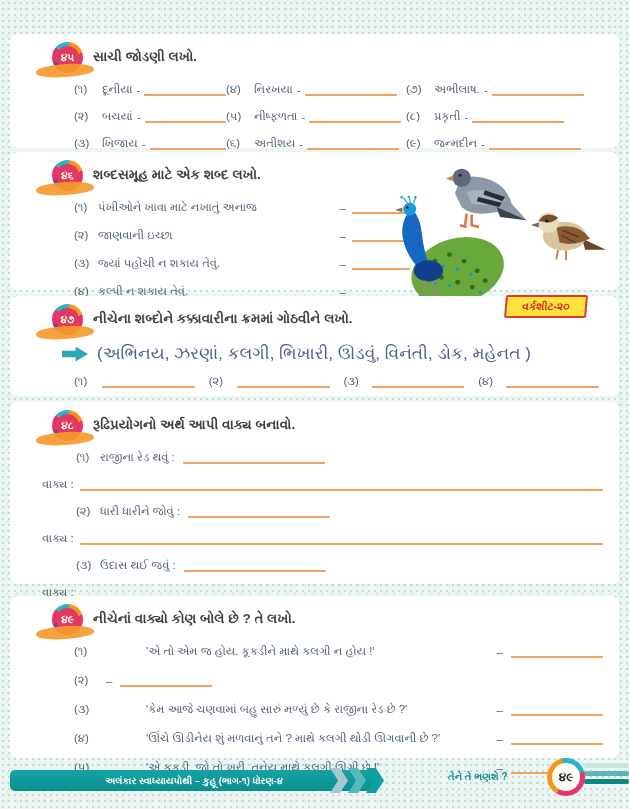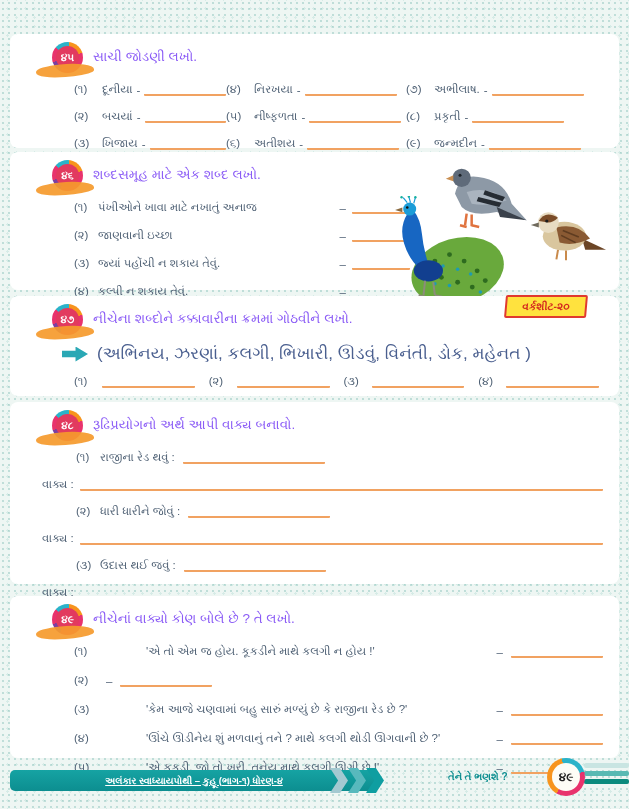--- a/index.html
+++ b/index.html
@@ -15,21 +15,21 @@
   }
   .sec{position:absolute;left:10px;right:10px;background:#fff;border-radius:8px;}
   .sec-header{display:flex;align-items:center;gap:10px;margin:6px 0 8px 42px;position:relative;height:34px;}
   .qbadge{width:31px;height:31px;border-radius:50%;flex:0 0 31px;
     background:conic-gradient(from -50deg,#2bb3c9 0 16%,#f7941d 16% 34%,#e8336d 34% 72%,#7b3fa0 72% 84%,#e8336d 84% 100%);
     display:flex;align-items:center;justify-content:center;position:relative;z-index:1;}
   .qbadge .inner{width:23px;height:23px;border-radius:50%;background:#e23a5f;color:#fff;
     font-weight:bold;font-size:10.5px;display:flex;align-items:center;justify-content:center;}
   .swoosh{position:absolute;left:-16px;top:22px;width:58px;height:13px;background:#f59a2d;
     border-radius:60% 80% 50% 70%;transform:rotate(-5deg);z-index:0;opacity:.92;}
-  .sec-title{color:#8b5cf6;font-weight:normal;font-size:13.5px;z-index:1;}
+  .sec-title{color:#404040;font-weight:bold;font-size:13.5px;z-index:1;}
   .txt{color:#4d5f73;font-size:11.5px;}
   .num{color:#4d5f73;min-width:24px;flex:0 0 auto;}
   .wline{border-bottom:2px solid #f1a261;height:12px;border-radius:1px;}
   
   .s45-grid{display:grid;grid-template-columns:152px 180px 1fr;row-gap:13px;margin:2px 18px 12px 64px;}
   .sp-item{display:flex;align-items:flex-end;gap:4px;}
   .sp-item .wline{flex:1;max-width:92px;}
   
   .s46-row{display:flex;align-items:flex-end;margin:0 0 14px 64px;width:336px;}
   .s46-row .t{flex:1;}
@@ -53,21 +53,21 @@
   .vakya-row{display:flex;align-items:flex-end;margin:1px 16px 13px 32px;}
   .vakya-row .wline{flex:1;margin-left:6px;}
   
   .s49-row{display:flex;align-items:flex-end;margin:0 16px 15px 64px;}
   .s49-row .q{flex:1;margin-left:48px;}
   .s49-row .wline{width:92px;margin-left:8px;}
   .s49-row .dash{margin-left:8px;color:#4d5f73;}
   
   .footer-band{position:absolute;left:10px;top:770px;width:368px;height:21px;
     background:linear-gradient(#16a3a3,#0c8e90);border-radius:5px;color:#fff;
-    font-size:9.5px;font-weight:bold;display:flex;align-items:center;justify-content:center;text-decoration:underline;}
+    font-size:9.5px;font-weight:bold;display:flex;align-items:center;justify-content:center;}
   .chev{position:absolute;top:768px;width:18px;height:25px;
     clip-path:polygon(0 0,55% 0,100% 50%,55% 100%,0 100%,45% 50%);}
   .chev1{left:330px;background:#a3c9d1;}
   .chev2{left:348px;background:#58b9bd;}
   .chev3{left:366px;background:#0f9ea1;}
   .footer-motto{position:absolute;left:448px;top:771px;color:#0c8e90;font-size:10px;font-weight:bold;}
   .page-badge{position:absolute;left:547px;top:758px;width:38px;height:38px;border-radius:50%;
     background:conic-gradient(from 210deg,#f7941d 0 38%,#2bb3c9 38% 62%,#e8336d 62% 100%);
     display:flex;align-items:center;justify-content:center;z-index:2;}
   .page-badge .inner{width:28px;height:28px;border-radius:50%;background:#fdfdf6;color:#222;

